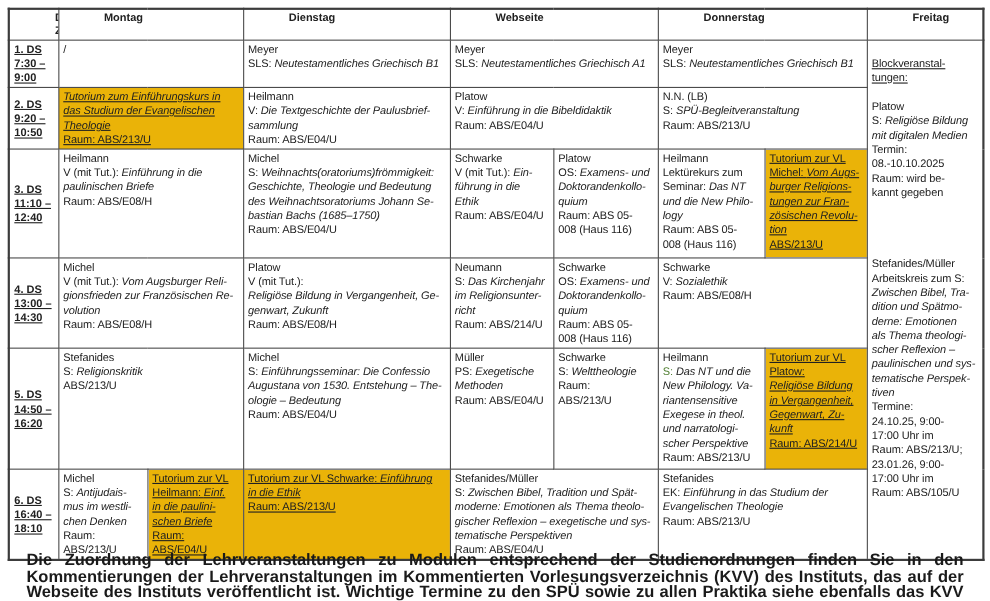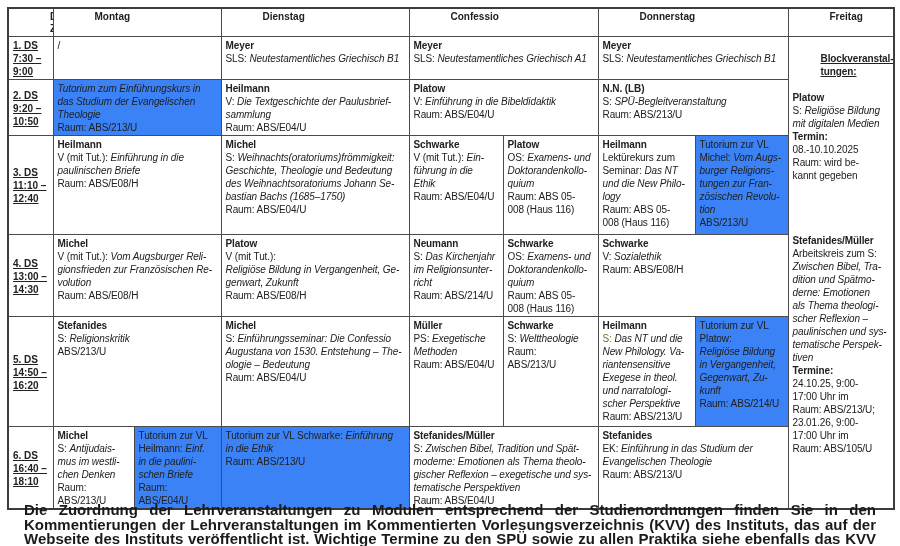--- a/index.html
+++ b/index.html
@@ -10,24 +10,24 @@
   }
   .tablewrap{position:absolute;left:7px;top:7px;}
   table{border-collapse:collapse;table-layout:fixed;width:886px;border:2px solid #3c3c3c;}
   th,td{
     border:1px solid #4b4b4b;vertical-align:top;padding:2px 3px 1px 4px;
     font-size:10px;line-height:13px;text-align:left;overflow:hidden;
   }
   th{font-weight:bold;white-space:pre-line;line-height:12px;vertical-align:top;padding-left:41px;}
   td.slot{font-weight:bold;white-space:pre-line;vertical-align:middle;text-decoration:underline;}
   .ln{white-space:nowrap;min-height:13px;line-height:13px;letter-spacing:-0.1px;}
-  .ln .b{font-weight:bold;}
+  .ln .b{font-weight:normal;}
   .ln .i{font-style:italic;}
-  .ln .u{text-decoration:underline;margin-left:28px;}
-  td.hl{background:#3b82f6;}
+  .ln .u{text-decoration:underline;}
+  td.hl{background:#eab308;text-decoration:underline;}
   .footer{
     position:absolute;left:24px;top:503px;width:852px;
     font-weight:bold;font-size:15px;line-height:14.5px;text-align:justify;color:#1a1a1a;
   }
 </style>
 </head>
 <body>
 
 <div class="tablewrap">
 <table>
@@ -41,21 +41,21 @@
     <col style="width:97px">
         <col style="width:93px">
         <col style="width:106px">
   </colgroup>
   <tbody>
         <tr style="height:25px">
     <th>DS,
 Zeit</th>
     <th colspan="2">Montag</th>
     <th>Dienstag</th>
-    <th colspan="2">Confessio</th>
+    <th colspan="2">Webseite</th>
     <th colspan="2">Donnerstag</th>
     <th>Freitag</th>
   </tr>
   <tr style="height:40px">
     <td class="slot">1. DS
 7:30 –
 9:00</td>
     <td colspan="2">
             <div class="ln"><span>/</span></div>
           </td>

